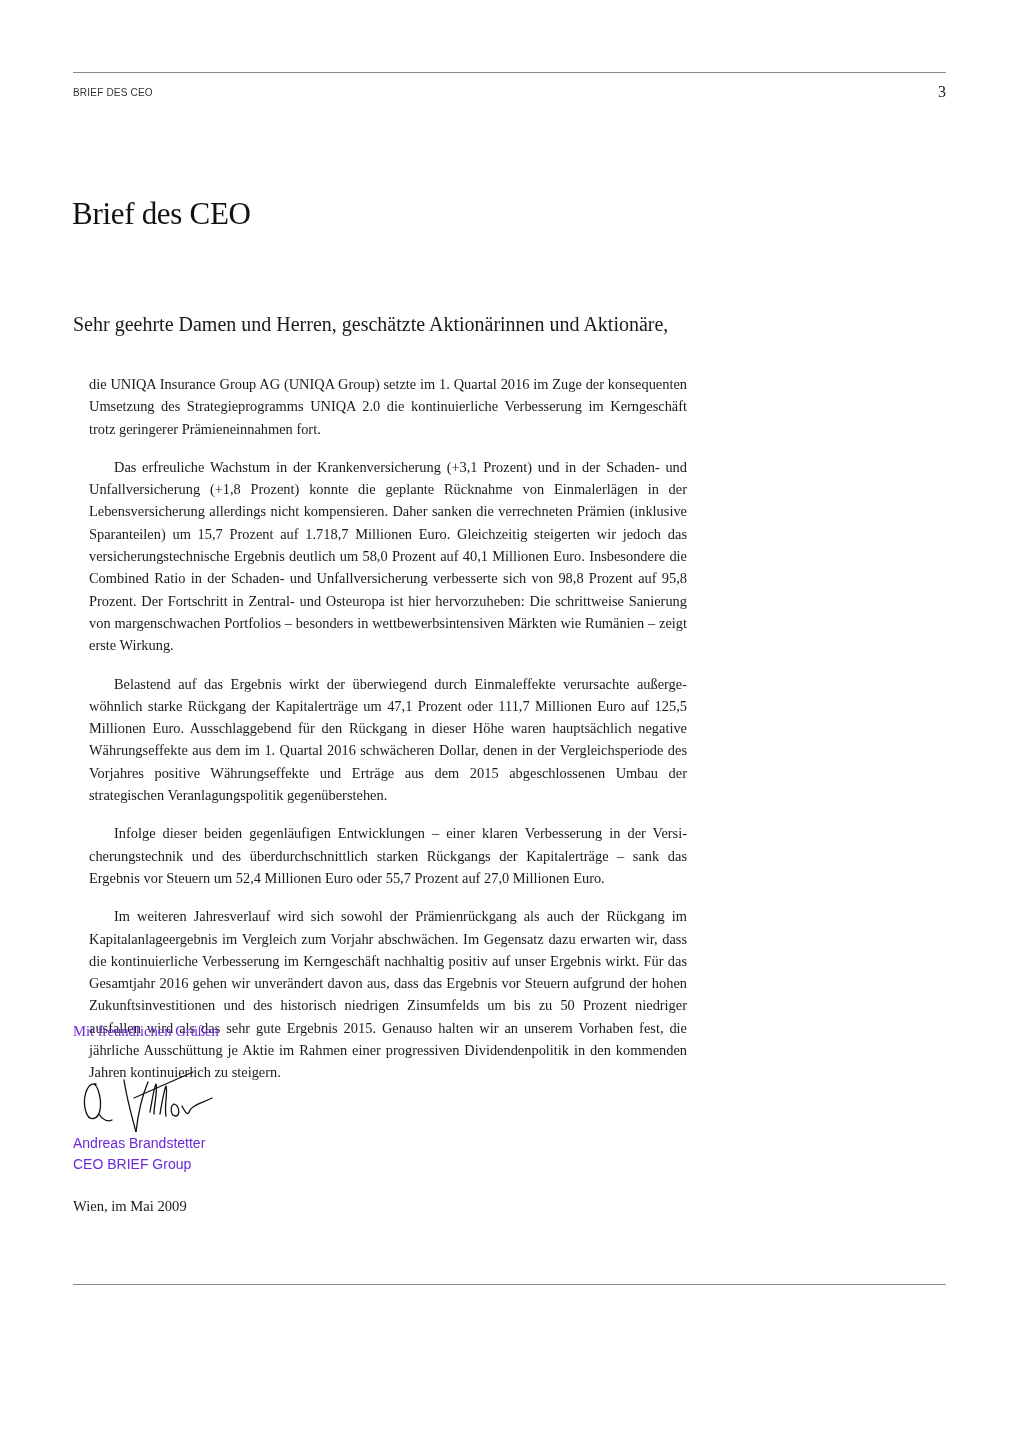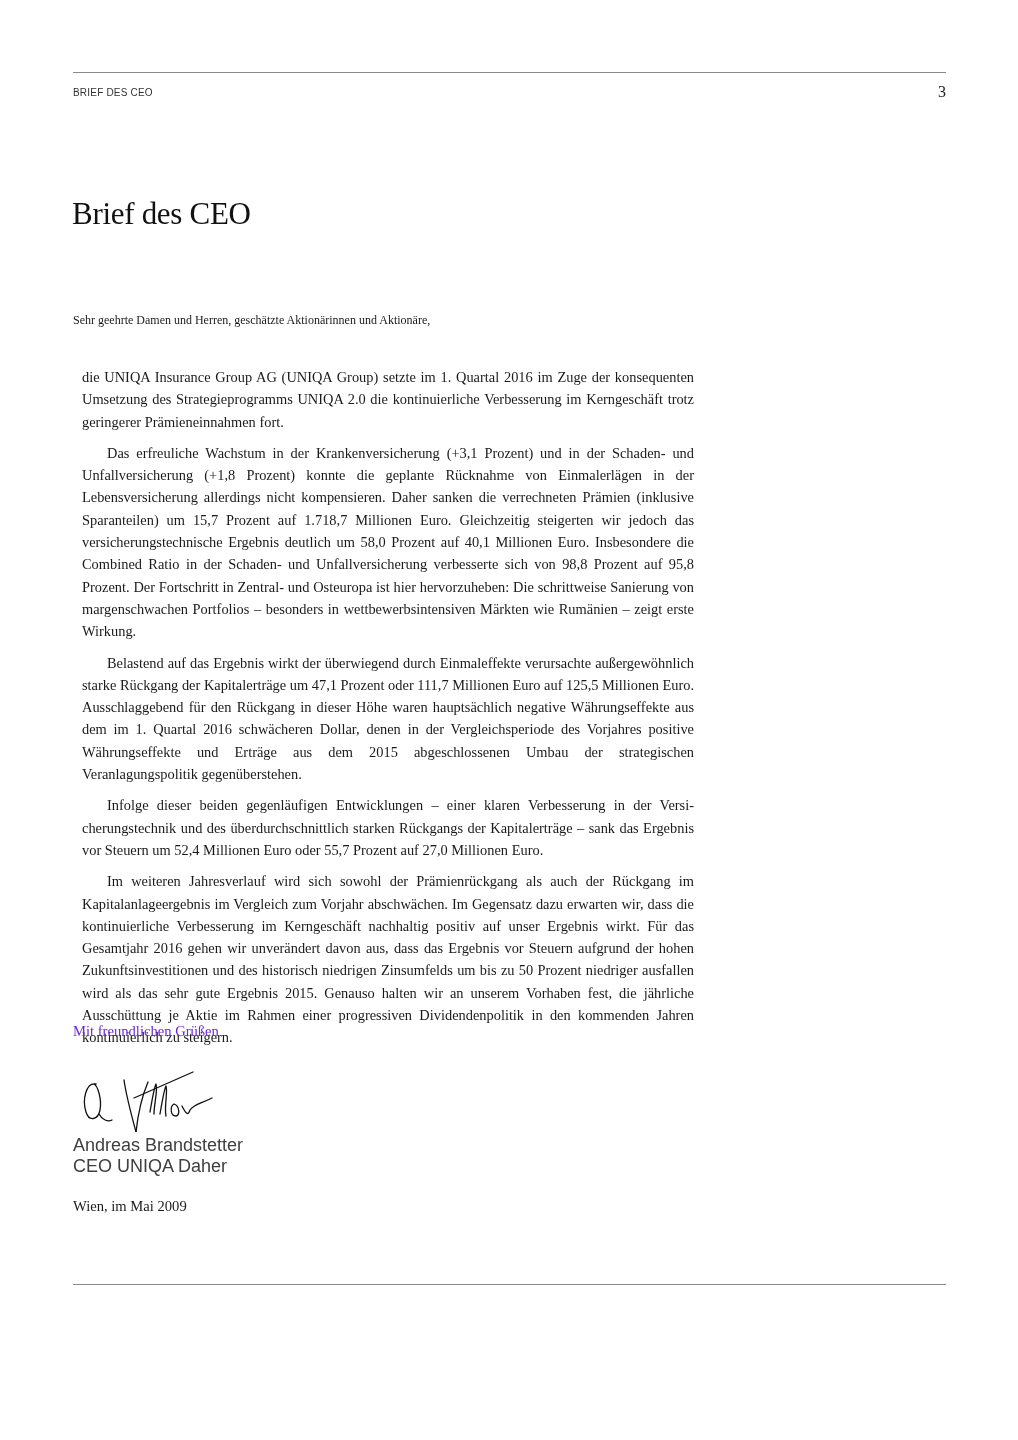--- a/index.html
+++ b/index.html
@@ -49,38 +49,38 @@
       font-weight: normal;
       font-size: 31px;
       letter-spacing: -0.3px;
       color: #111;
     }
     .salutation {
       position: absolute;
       left: 73px;
       top: 313px;
       font-family: "Liberation Serif", serif;
-      font-size: 12px;
+      font-size: 20px;
       color: #1a1a1a;
       margin: 0;
     }
     .body-text {
       position: absolute;
       left: 73px;
       top: 357px;
       width: 630px;
       font-family: "Liberation Serif", serif;
       font-size: 14.4px;
       line-height: 22.3px;
       color: #1a1a1a;
       text-align: justify;
       hyphens: manual;
     }
     .body-text p {
-      margin: 9px;
+      margin: 16px;
     }
     .body-text p + p {
       text-indent: 25px;
     }
     .closing {
       position: absolute;
       left: 73px;
       top: 1023px;
       font-family: "Liberation Serif", serif;
       font-size: 14.6px;
@@ -90,22 +90,22 @@
       position: absolute;
       left: 82px;
       top: 1070px;
       width: 140px;
       height: 62px;
     }
     .signer-name, .signer-role {
       position: absolute;
       left: 73px;
       font-family: "Liberation Sans", sans-serif;
-      font-size: 18px;
-      color: #404040;
+      font-size: 14px;
+      color: #6d28d9;
     }
     .signer-name { top: 1135px; }
     .signer-role { top: 1156px; }
     .place-date {
       position: absolute;
       left: 73px;
       top: 1198px;
       font-family: "Liberation Serif", serif;
       font-size: 14.6px;
       color: #1a1a1a;
@@ -143,17 +143,17 @@
 
   <path d="M 68 42 C 70 30, 72 18, 74 14 C 76 20, 72 34, 72 44"></path>
   <path d="M 78 44 C 80 32, 82 20, 84 16 C 86 22, 82 36, 84 46"></path>
 
   <path d="M 92 34 C 88 36, 88 46, 94 46 C 98 46, 98 36, 92 34"></path>
 
   <path d="M 100 36 C 104 44, 106 46, 108 40 C 112 34, 118 34, 130 28"></path>
 </svg>
 
 <div class="signer-name">Andreas Brandstetter</div>
-<div class="signer-role">CEO UNIQA Daher</div>
+<div class="signer-role">CEO BRIEF Group</div>
 
 <div class="place-date">Wien, im Mai 2009</div>
 
 <div class="rule rule-bottom"></div>
 
 </body></html>

